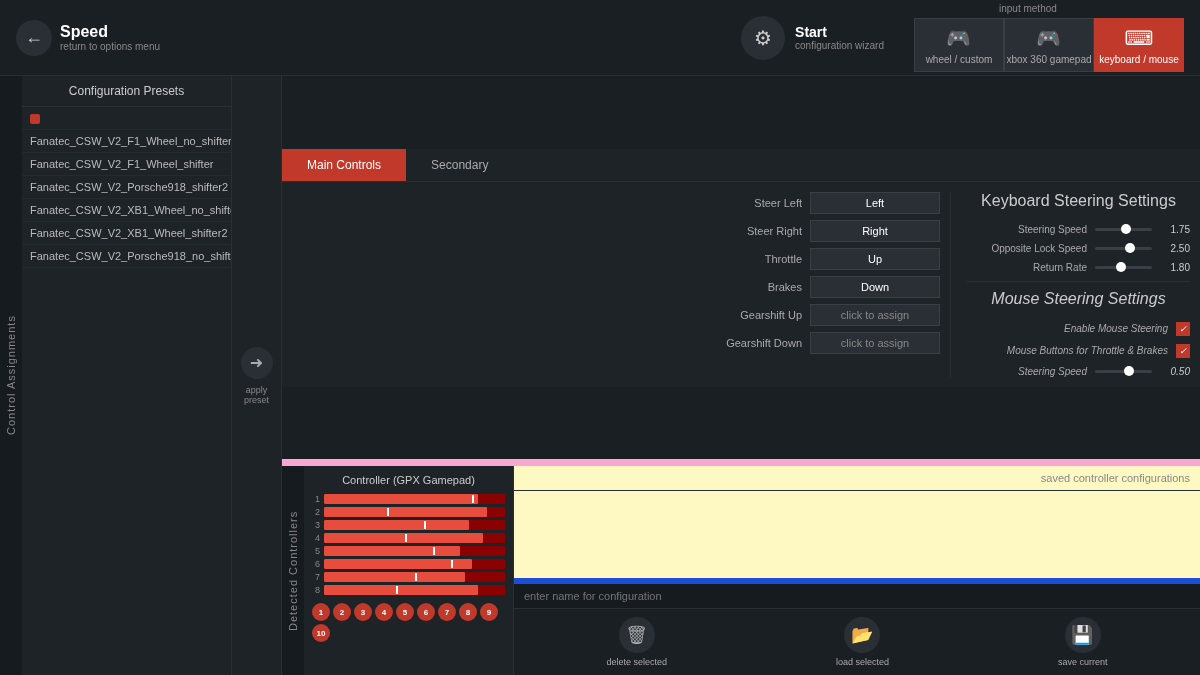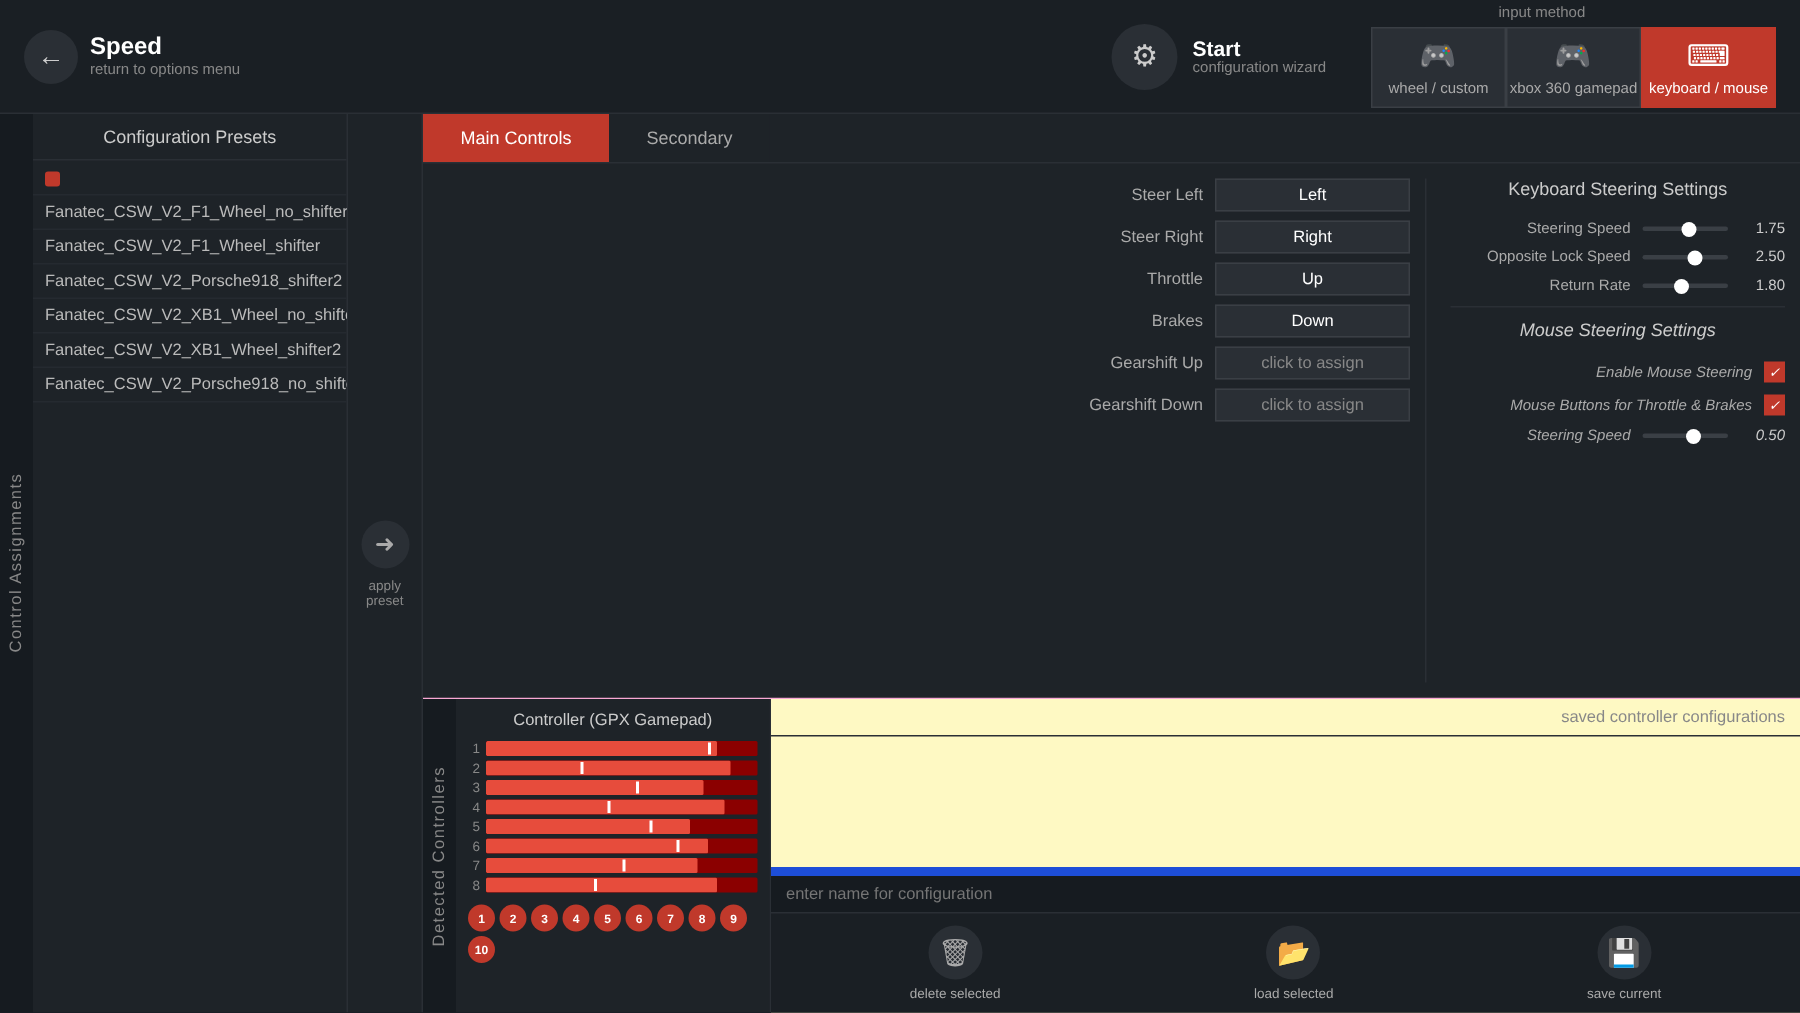--- a/index.html
+++ b/index.html
@@ -167,21 +167,22 @@
     .right-section {
       flex: 1;
       display: flex;
       flex-direction: column;
     }
 
     
     .top-right {
       display: flex;
       height: 390px;
-      border-bottom: 1px solid #f9a8d4;
+      border-bottom: 7px solid #f9a8d4;
+      align-items: center;
     }
     .preset-apply-col {
       width: 50px;
       display: flex;
       flex-direction: column;
       align-items: center;
       justify-content: center;
       gap: 6px;
       background: #1e2328;
       border-right: 1px solid #2a2f35;
@@ -273,21 +274,21 @@
     .keyboard-settings {
       width: 240px;
       display: flex;
       flex-direction: column;
       gap: 8px;
       border-left: 1px solid #2a2f35;
       padding-left: 16px;
     }
     .settings-title {
       color: #ccc;
-      font-size: 12px;
+      font-size: 16px;
       text-align: center;
       padding-bottom: 6px;
     }
     .slider-row {
       display: flex;
       align-items: center;
       gap: 8px;
       font-size: 11px;
       color: #aaa;
     }

